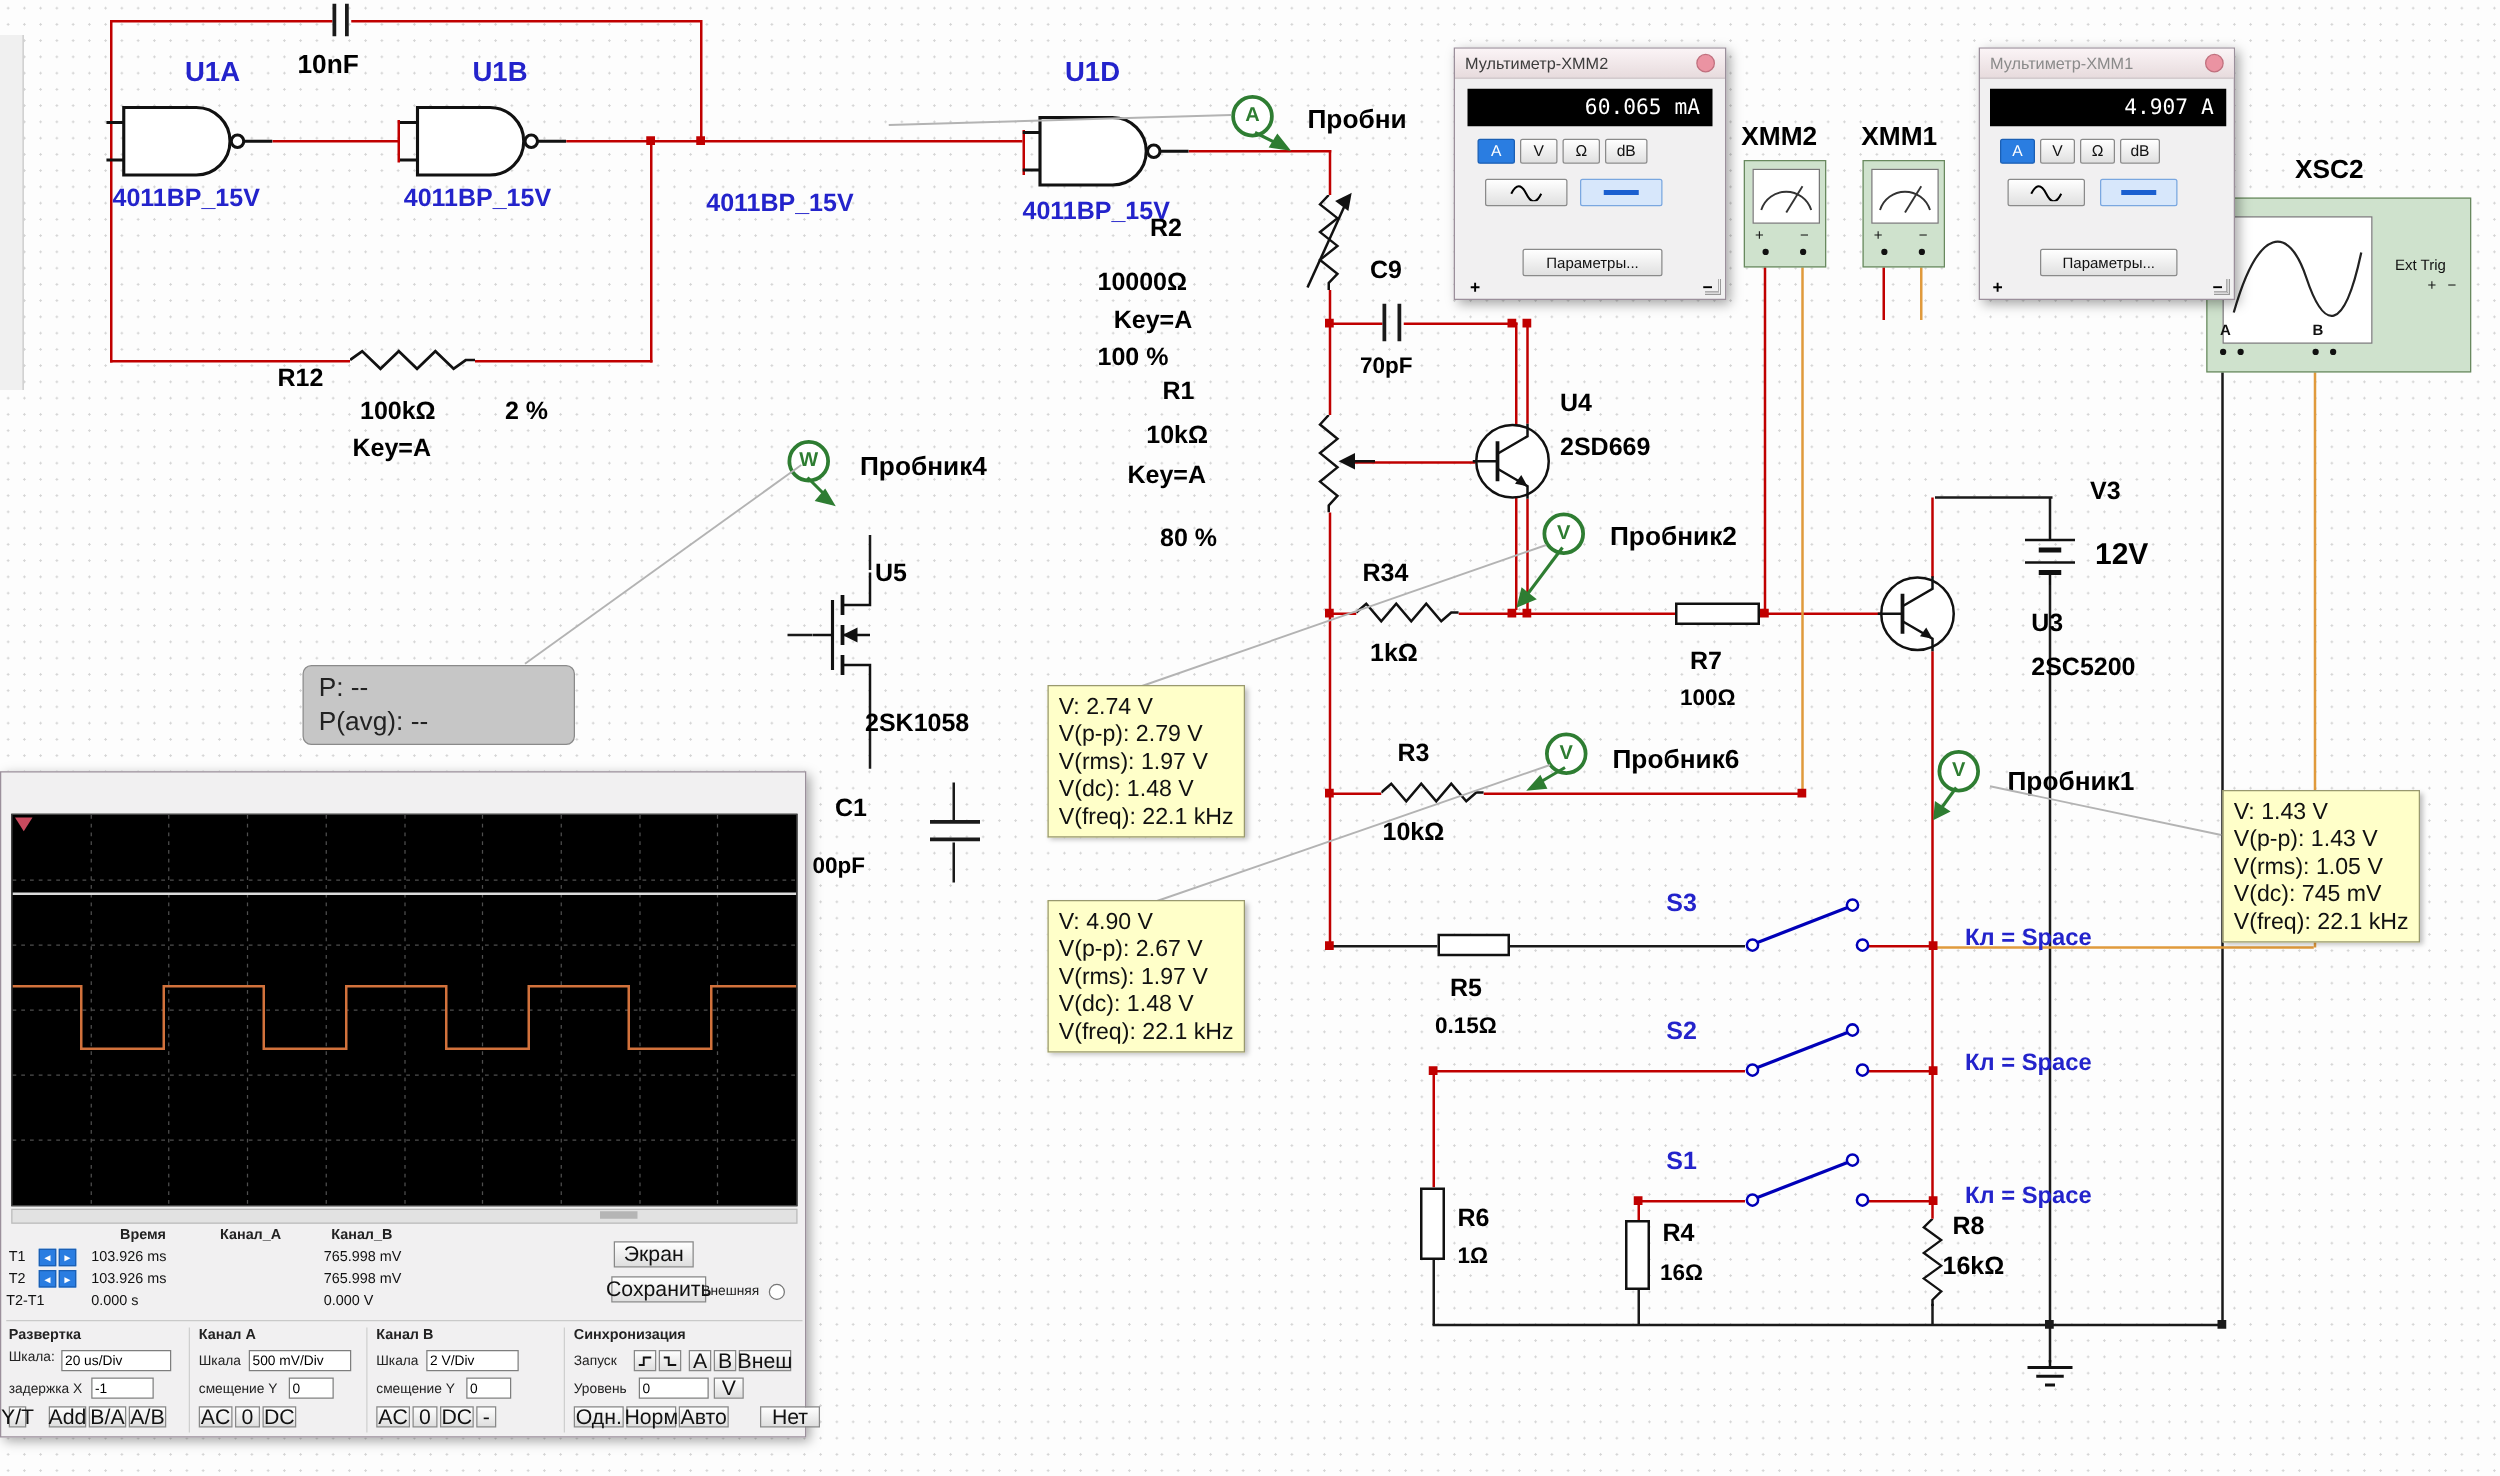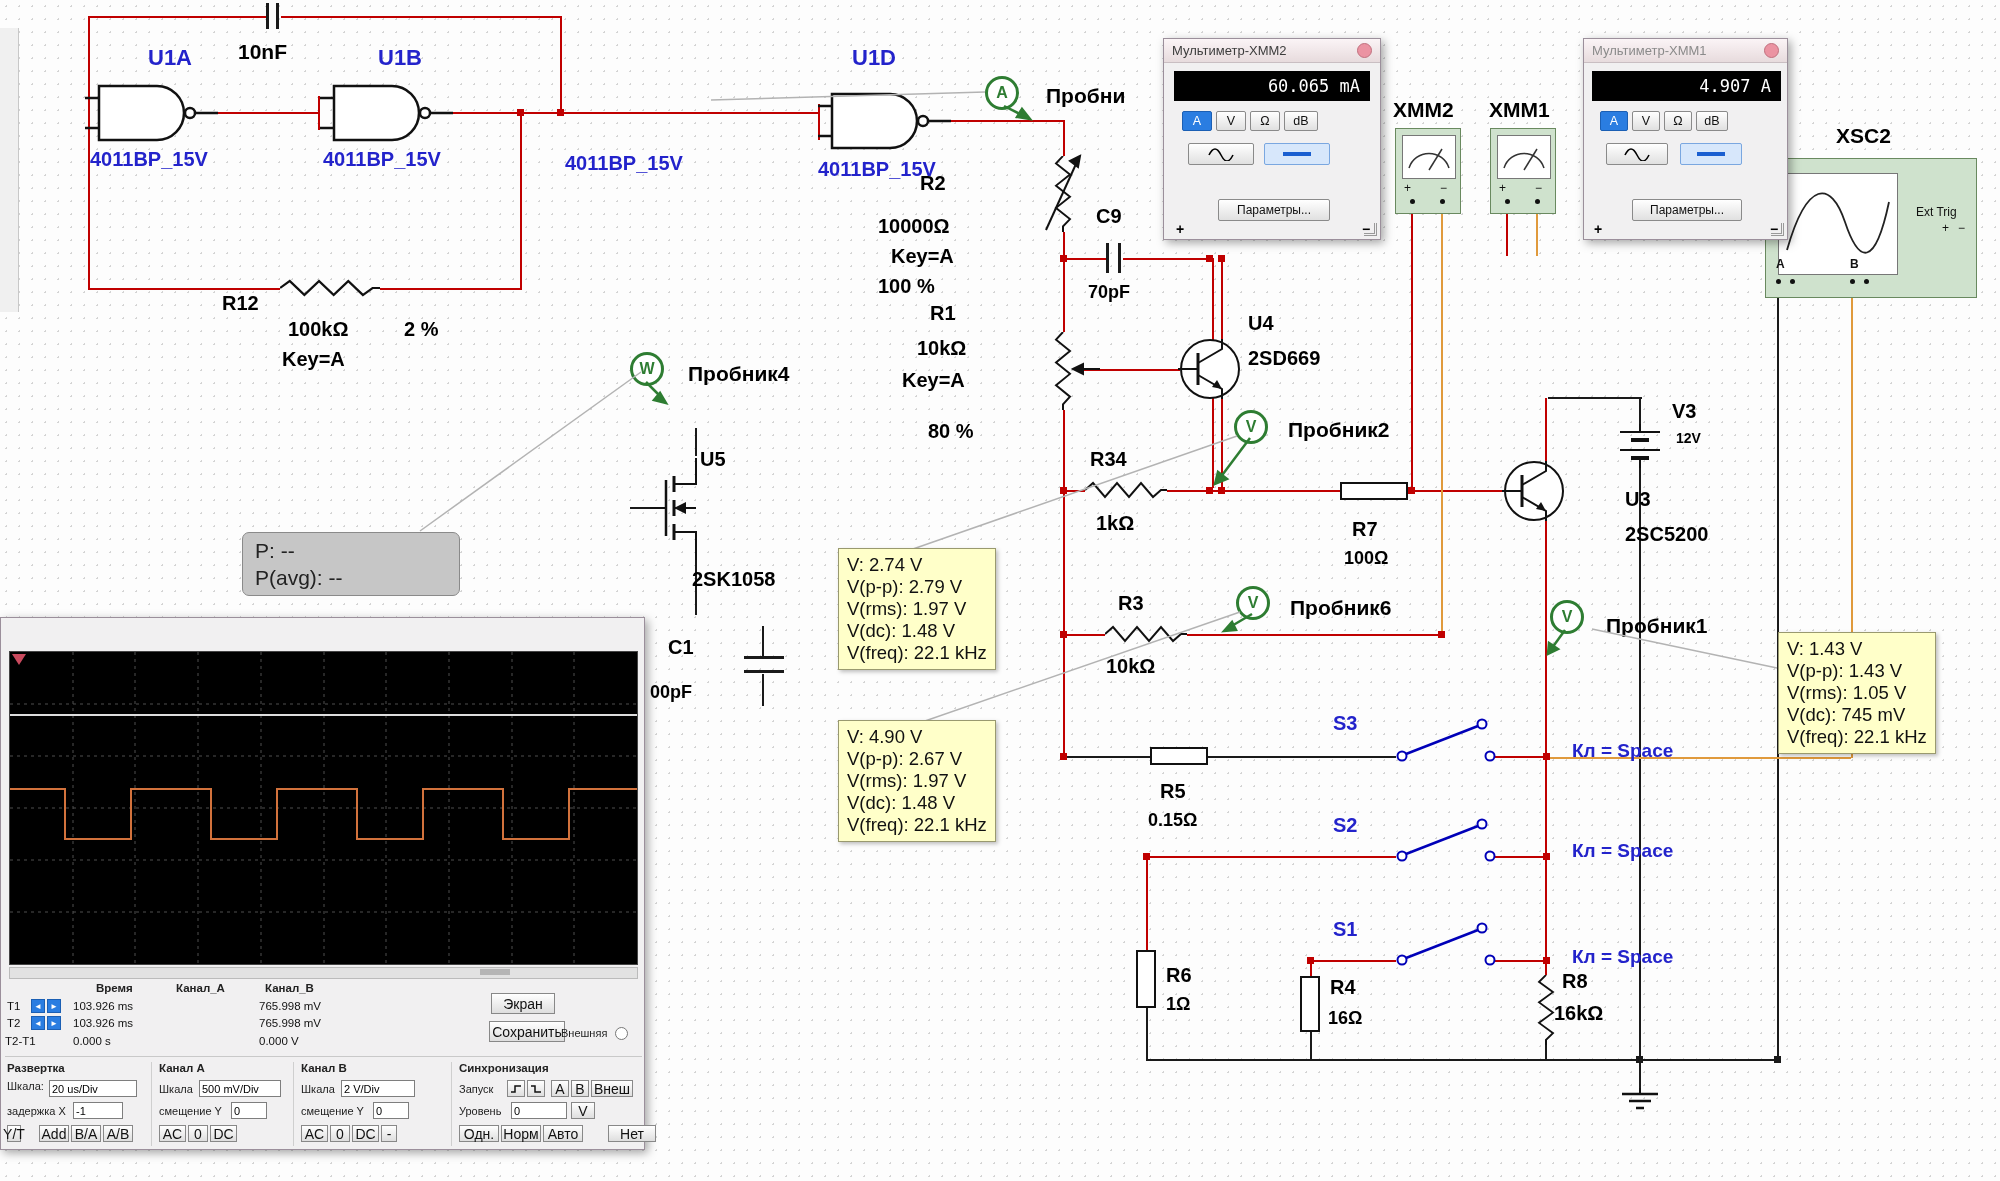--- a/index.html
+++ b/index.html
@@ -31,21 +31,21 @@
   .tbar{position:absolute;left:0;top:0;right:0;height:24px;background:linear-gradient(#fbf4f6,#e7dbdd);
         border-bottom:1px solid #c9bec2;display:flex;align-items:center;padding:0 8px;font-size:13px;color:#3c3c3c;box-sizing:border-box}
   .cbtn{width:13px;height:13px;border-radius:50%;background:#eb93a2;border:1px solid #c0707e;margin-left:auto}
   .lcd{position:absolute;background:#000;color:#fff;font-family:"DejaVu Sans Mono",monospace;
        font-size:17px;text-align:right;line-height:30px;padding-right:10px;box-sizing:border-box}
   .mbtn{position:absolute;border:1px solid #8a8a8a;background:linear-gradient(#ffffff,#e0e0e0);
         font-size:12.5px;color:#111;display:flex;align-items:center;justify-content:center;border-radius:2px;box-sizing:border-box}
   .sel{background:#2a7de1;color:#fff;border-color:#1b5fb4}
   .selwave{background:#d7e7fb;border-color:#7aa7e0}
   .sbtn{position:absolute;border:1px solid #888;background:linear-gradient(#fff,#dedede);
-        font-size:14px;color:#111;display:flex;align-items:center;justify-content:center;box-sizing:border-box}
+        font-size:17px;color:#111;display:flex;align-items:center;justify-content:center;box-sizing:border-box}
   .sinp{position:absolute;border:1px solid #7e7e7e;font:11px "Liberation Sans",sans-serif;
         padding:0 2px;background:#fff;box-sizing:border-box}
   .slab{position:absolute;font-size:11px;color:#222;white-space:nowrap}
   .shead{position:absolute;font-size:11.5px;font-weight:bold;color:#222;white-space:nowrap}
   .sval{position:absolute;font-size:11.5px;color:#111;white-space:nowrap}
   .tribtn{position:absolute;width:14px;height:14px;background:#2a7de1;color:#fff;font-size:8px;
           display:flex;align-items:center;justify-content:center;border:1px solid #1b5fb4;box-sizing:border-box}
   .divider{position:absolute;width:1px;background:#cfcfcf}
 </style>
 </head>
@@ -324,22 +324,22 @@
   <div class="lb" style="left:700px;top:448px">U5</div>
   <div class="lb" style="left:692px;top:568px">2SK1058</div>
   <div class="lb" style="left:668px;top:636px">C1</div>
   <div class="lb" style="left:650px;top:682px;font-size:18px">00pF</div>
   <div class="lb" style="left:1090px;top:448px">R34</div>
   <div class="lb" style="left:1096px;top:512px">1kΩ</div>
   <div class="lb" style="left:1352px;top:518px">R7</div>
   <div class="lb" style="left:1344px;top:548px;font-size:18px">100Ω</div>
   <div class="lb" style="left:1625px;top:488px">U3</div>
   <div class="lb" style="left:1625px;top:523px">2SC5200</div>
-  <div class="lb" style="left:1672px;top:400px">V3</div>
-  <div class="lb" style="left:1676px;top:430px;font-size:14px">12V</div>
+  <div class="lb" style="left:1672px;top:382px">V3</div>
+  <div class="lb" style="left:1676px;top:430px;font-size:24px">12V</div>
   <div class="lb" style="left:1118px;top:592px">R3</div>
   <div class="lb" style="left:1106px;top:655px">10kΩ</div>
   <div class="lb" style="left:1160px;top:780px">R5</div>
   <div class="lb" style="left:1148px;top:810px;font-size:18px">0.15Ω</div>
   <div class="lb" style="left:1166px;top:964px">R6</div>
   <div class="lb" style="left:1166px;top:994px;font-size:18px">1Ω</div>
   <div class="lb" style="left:1330px;top:976px">R4</div>
   <div class="lb" style="left:1328px;top:1008px;font-size:18px">16Ω</div>
   <div class="lb" style="left:1562px;top:970px">R8</div>
   <div class="lb" style="left:1554px;top:1002px">16kΩ</div>

